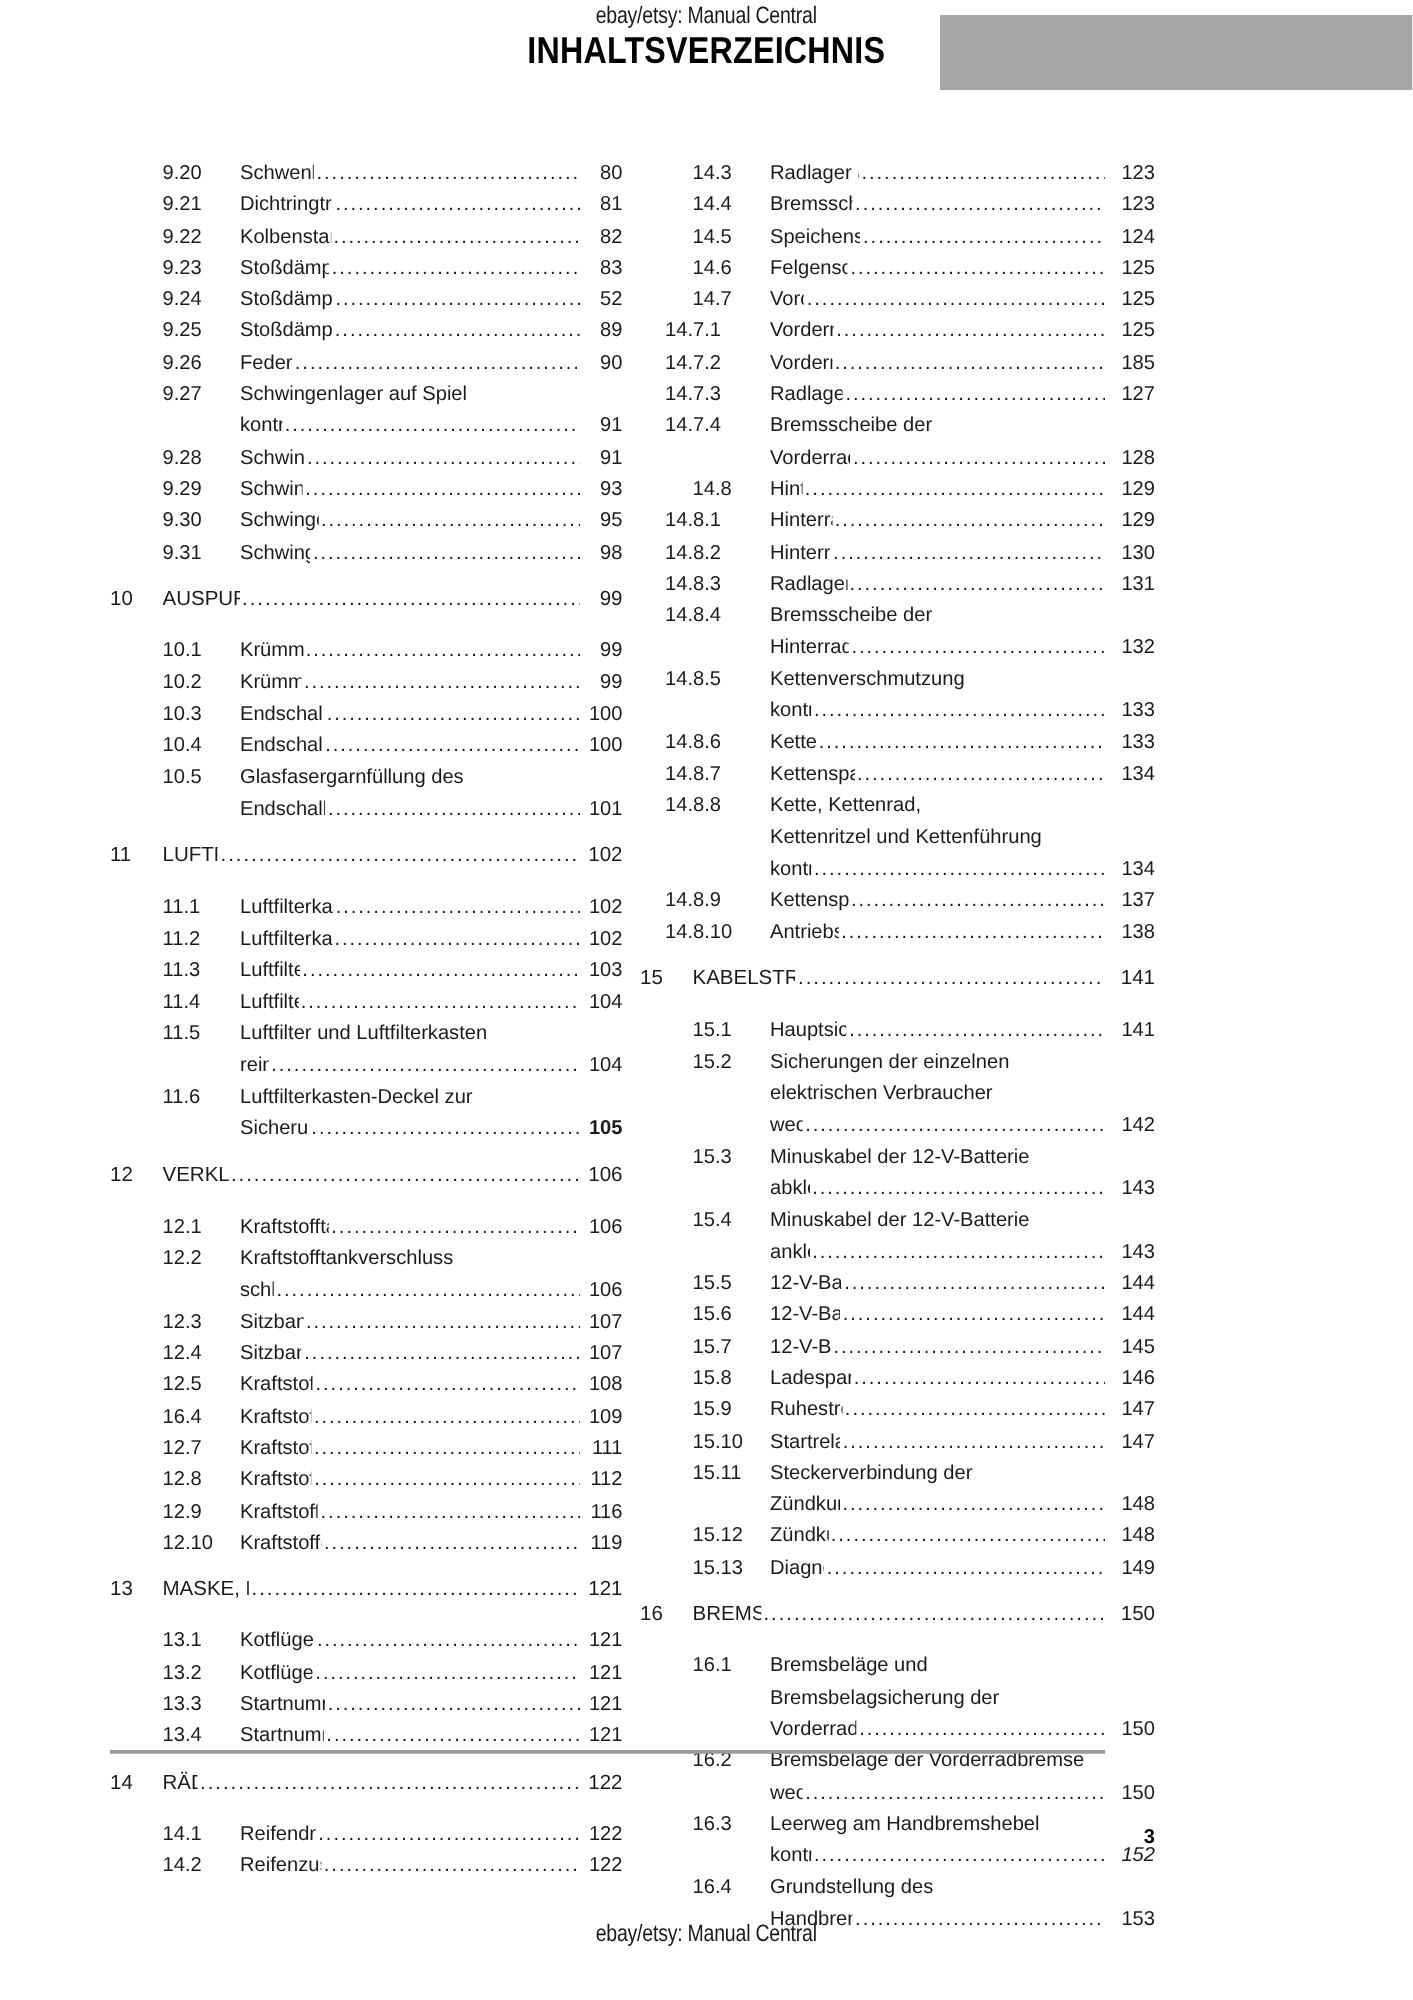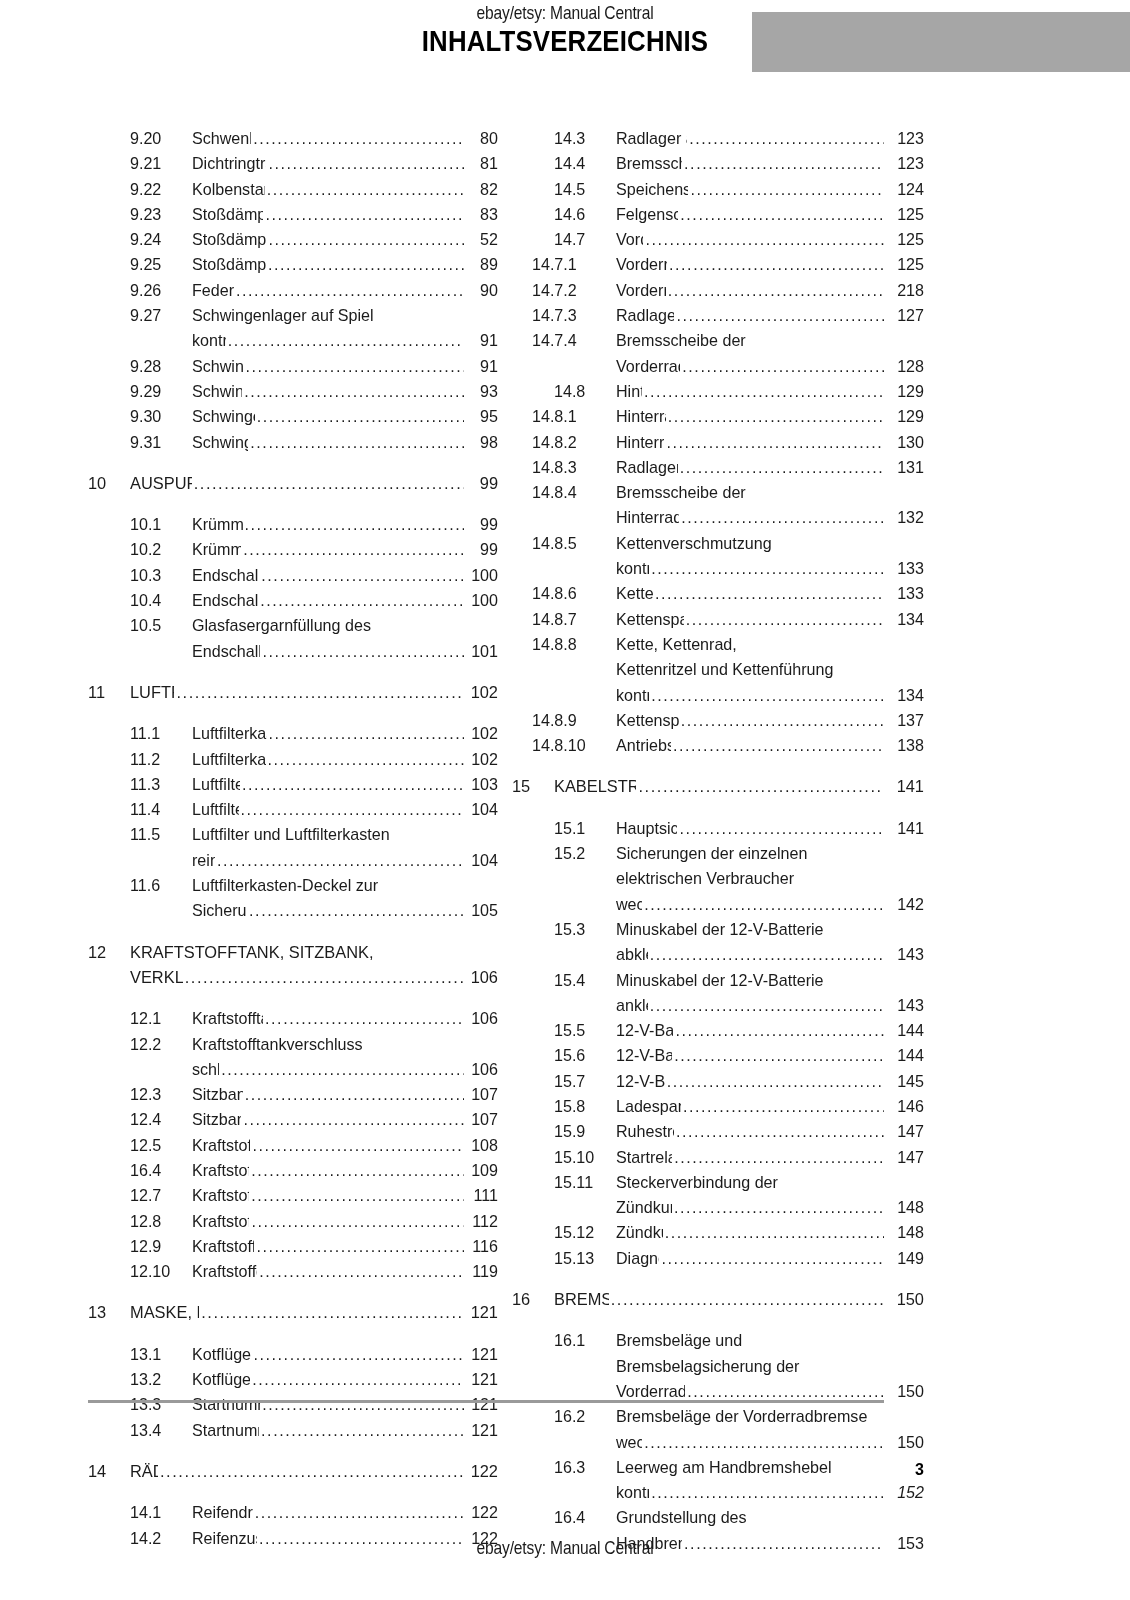--- a/index.html
+++ b/index.html
@@ -71,21 +71,21 @@
   
   .entry {
     display: flex;
     align-items: flex-start;
     font-size: 16.1px;
     line-height: 25.3px;
     color: #1b1b1b;
     font-weight: 400;
   }
   .entry.gap-before { margin-top: 16px; }
-  .entry.gap-after  { margin-bottom: 16px; }
+  .entry.gap-after  { margin-bottom: 16px; margin-top: 12px; }
 
   .num {
     flex: 0 0 auto;
     white-space: nowrap;
   }
   .title-wrap {
     flex: 1 1 auto;
     min-width: 0;
     display: block;
   }
@@ -416,26 +416,25 @@
       </div>
       <div class="entry lvl-section">
         <span class="num">11.6</span>
         <span class="title-wrap">
           <span class="cont-line noleader">Luftfilterkasten-Deckel zur</span>
           <span class="leader-row">
             <span class="leader-text">Sicherung vorbereiten</span>
             <span class="dots"></span>
           </span>
         </span>
-        <span class="pg" style="align-self: flex-end;">105</span>
+        <span class="pg" style="align-self: flex-end; font-weight: bold;">105</span>
       </div>
       <div class="entry lvl-chapter gap-before gap-after">
         <span class="num">12</span>
         <span class="title-wrap">
-          <span class="cont-line noleader">KRAFTSTOFFTANK, SITZBANK,</span>
           <span class="leader-row">
             <span class="leader-text">VERKLEIDUNG</span>
             <span class="dots"></span>
           </span>
         </span>
         <span class="pg" style="align-self: flex-end;">106</span>
       </div>
       <div class="entry lvl-section">
         <span class="num">12.1</span>
         <span class="title-wrap">
@@ -680,21 +679,21 @@
         <span class="pg">125</span>
       </div>
       <div class="entry lvl-sub">
         <span class="num">14.7.2</span>
         <span class="title-wrap">
           <span class="leader-row">
             <span class="leader-text">Vorderrad einbauen</span>
             <span class="dots"></span>
           </span>
         </span>
-        <span class="pg">218</span>
+        <span class="pg">185</span>
       </div>
       <div class="entry lvl-sub">
         <span class="num">14.7.3</span>
         <span class="title-wrap">
           <span class="leader-row">
             <span class="leader-text">Radlager vorn wechseln</span>
             <span class="dots"></span>
           </span>
         </span>
         <span class="pg">127</span>

